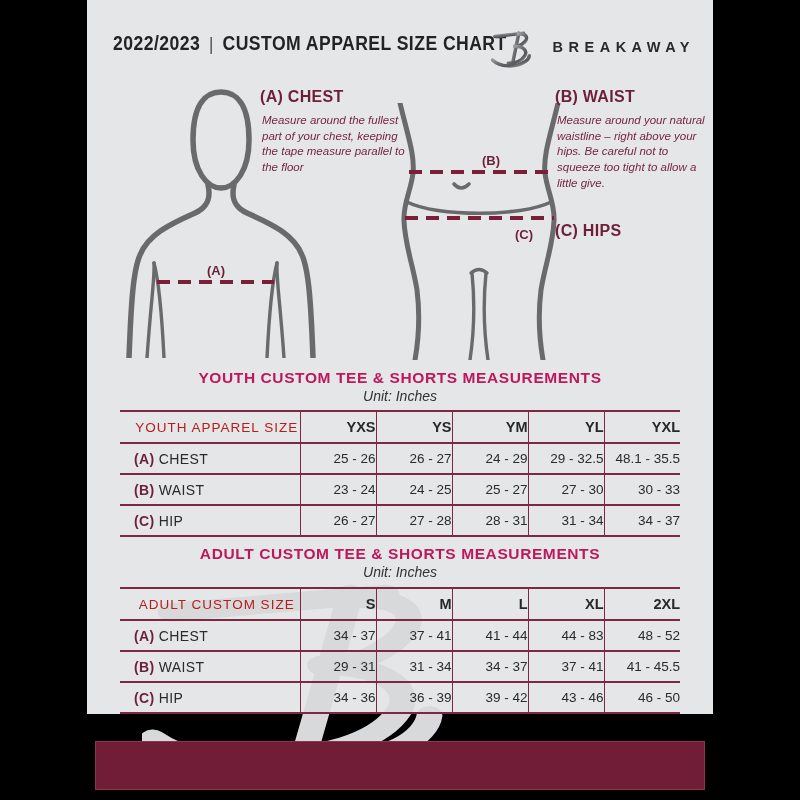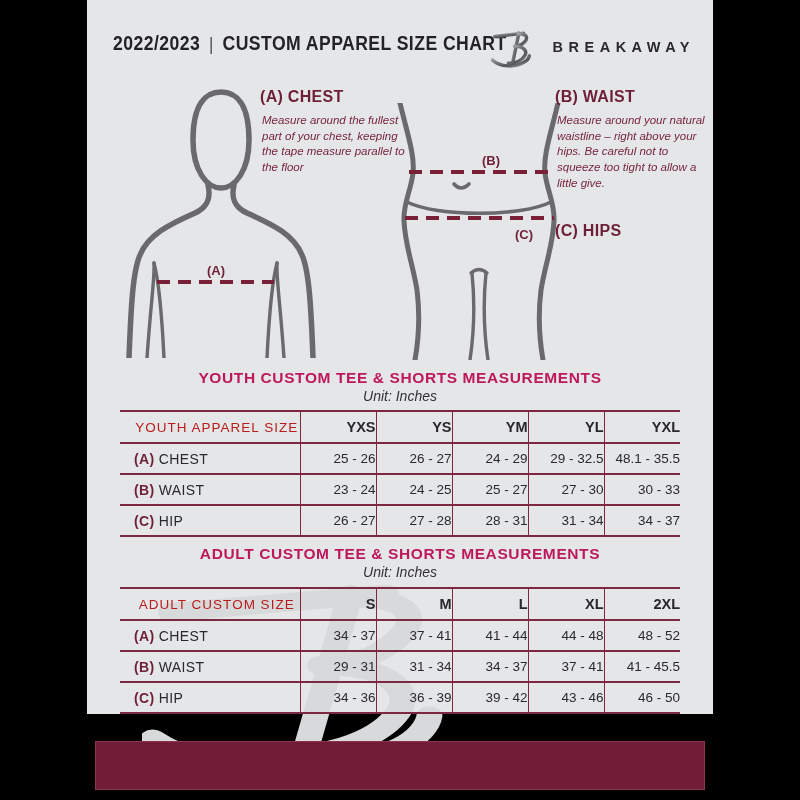--- a/index.html
+++ b/index.html
@@ -256,21 +256,21 @@
         <th>XL</th>
         <th>2XL</th>
       </tr>
     </thead>
     <tbody>
       <tr>
         <td class="rlbl"><span class="pfx">(A)</span><span>CHEST</span></td>
         <td>34 - 37</td>
         <td>37 - 41</td>
         <td>41 - 44</td>
-        <td>44 - 48</td>
+        <td>44 - 83</td>
         <td>48 - 52</td>
       </tr>
       <tr>
         <td class="rlbl"><span class="pfx">(B)</span><span>WAIST</span></td>
         <td>29 - 31</td>
         <td>31 - 34</td>
         <td>34 - 37</td>
         <td>37 - 41</td>
         <td>41 - 45.5</td>
       </tr>

